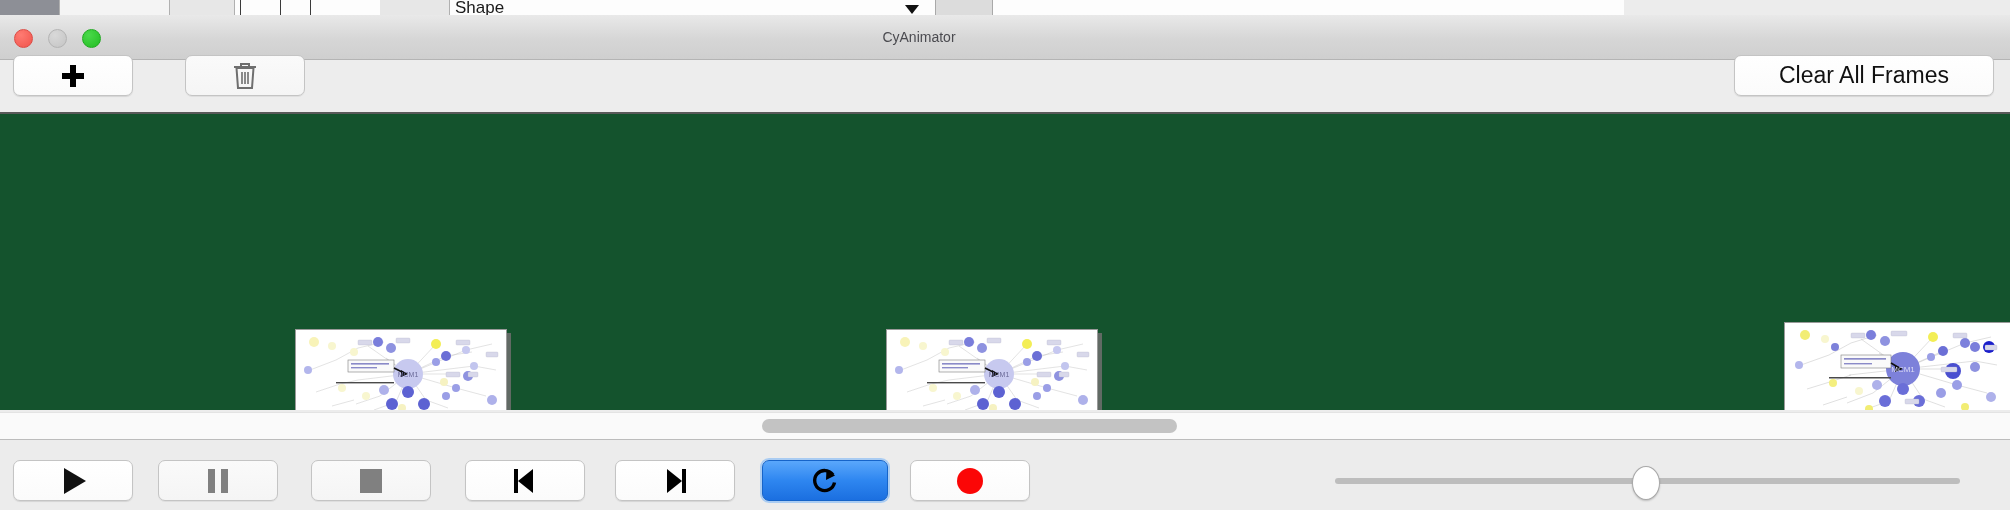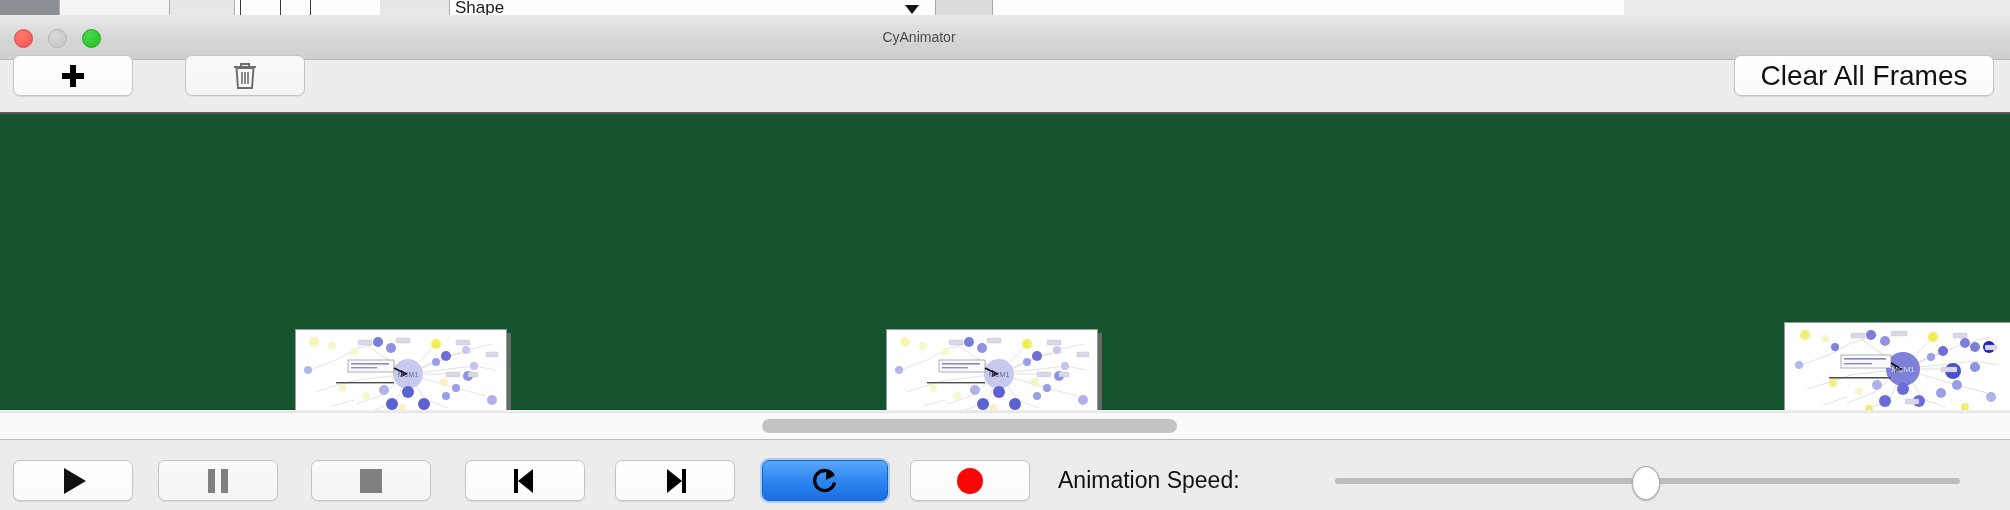--- a/index.html
+++ b/index.html
@@ -73,21 +73,21 @@
     border: 1px solid #c4c4c4;
     background: linear-gradient(to bottom, #ffffff, #fbfbfb);
     box-shadow: 0 1px 1px rgba(0,0,0,0.10);
     display: flex; align-items: center; justify-content: center;
     cursor: default;
   }
   .btn.flat { background: linear-gradient(to bottom, #fafafa, #f5f5f5); box-shadow: 0 1px 0 rgba(0,0,0,0.06); }
   .btn-add   { left: 13px;  top: 55px; width: 120px; height: 41px; }
   .btn-del   { left: 185px; top: 55px; width: 120px; height: 41px; }
   .btn-clear { left: 1734px; top: 55px; width: 260px; height: 41px; }
-  .btn-clear span { font-size: 28px; color: #111; }
+  .btn-clear span { font-size: 23px; color: #111; }
 
   .plus-icon {
     position: relative; width: 22px; height: 22px;
   }
   .plus-icon::before, .plus-icon::after {
     content: ""; position: absolute; background: #000;
   }
   .plus-icon::before { left: 8px; top: 0; width: 6px; height: 22px; }
   .plus-icon::after  { left: 0; top: 8px; width: 22px; height: 6px; }
 
@@ -443,17 +443,16 @@
     <svg width="30" height="30" viewBox="0 0 30 30">
       <path d="M23 9 A10 10 0 1 0 24.5 16.5" fill="none" stroke="#000" stroke-width="3.4" stroke-linecap="butt"></path>
       <path d="M16.5 3 L25 9.5 L16 14 Z" fill="#000"></path>
     </svg>
   </div>
 
   <div class="cbtn c-rec">
     <span class="ico-rec"></span>
   </div>
 
-  <div class="speed-label">Animation Speed:</div>
   <div class="slider-track"></div>
   <div class="slider-knob"></div>
 
 </div>
 
 </body></html>

